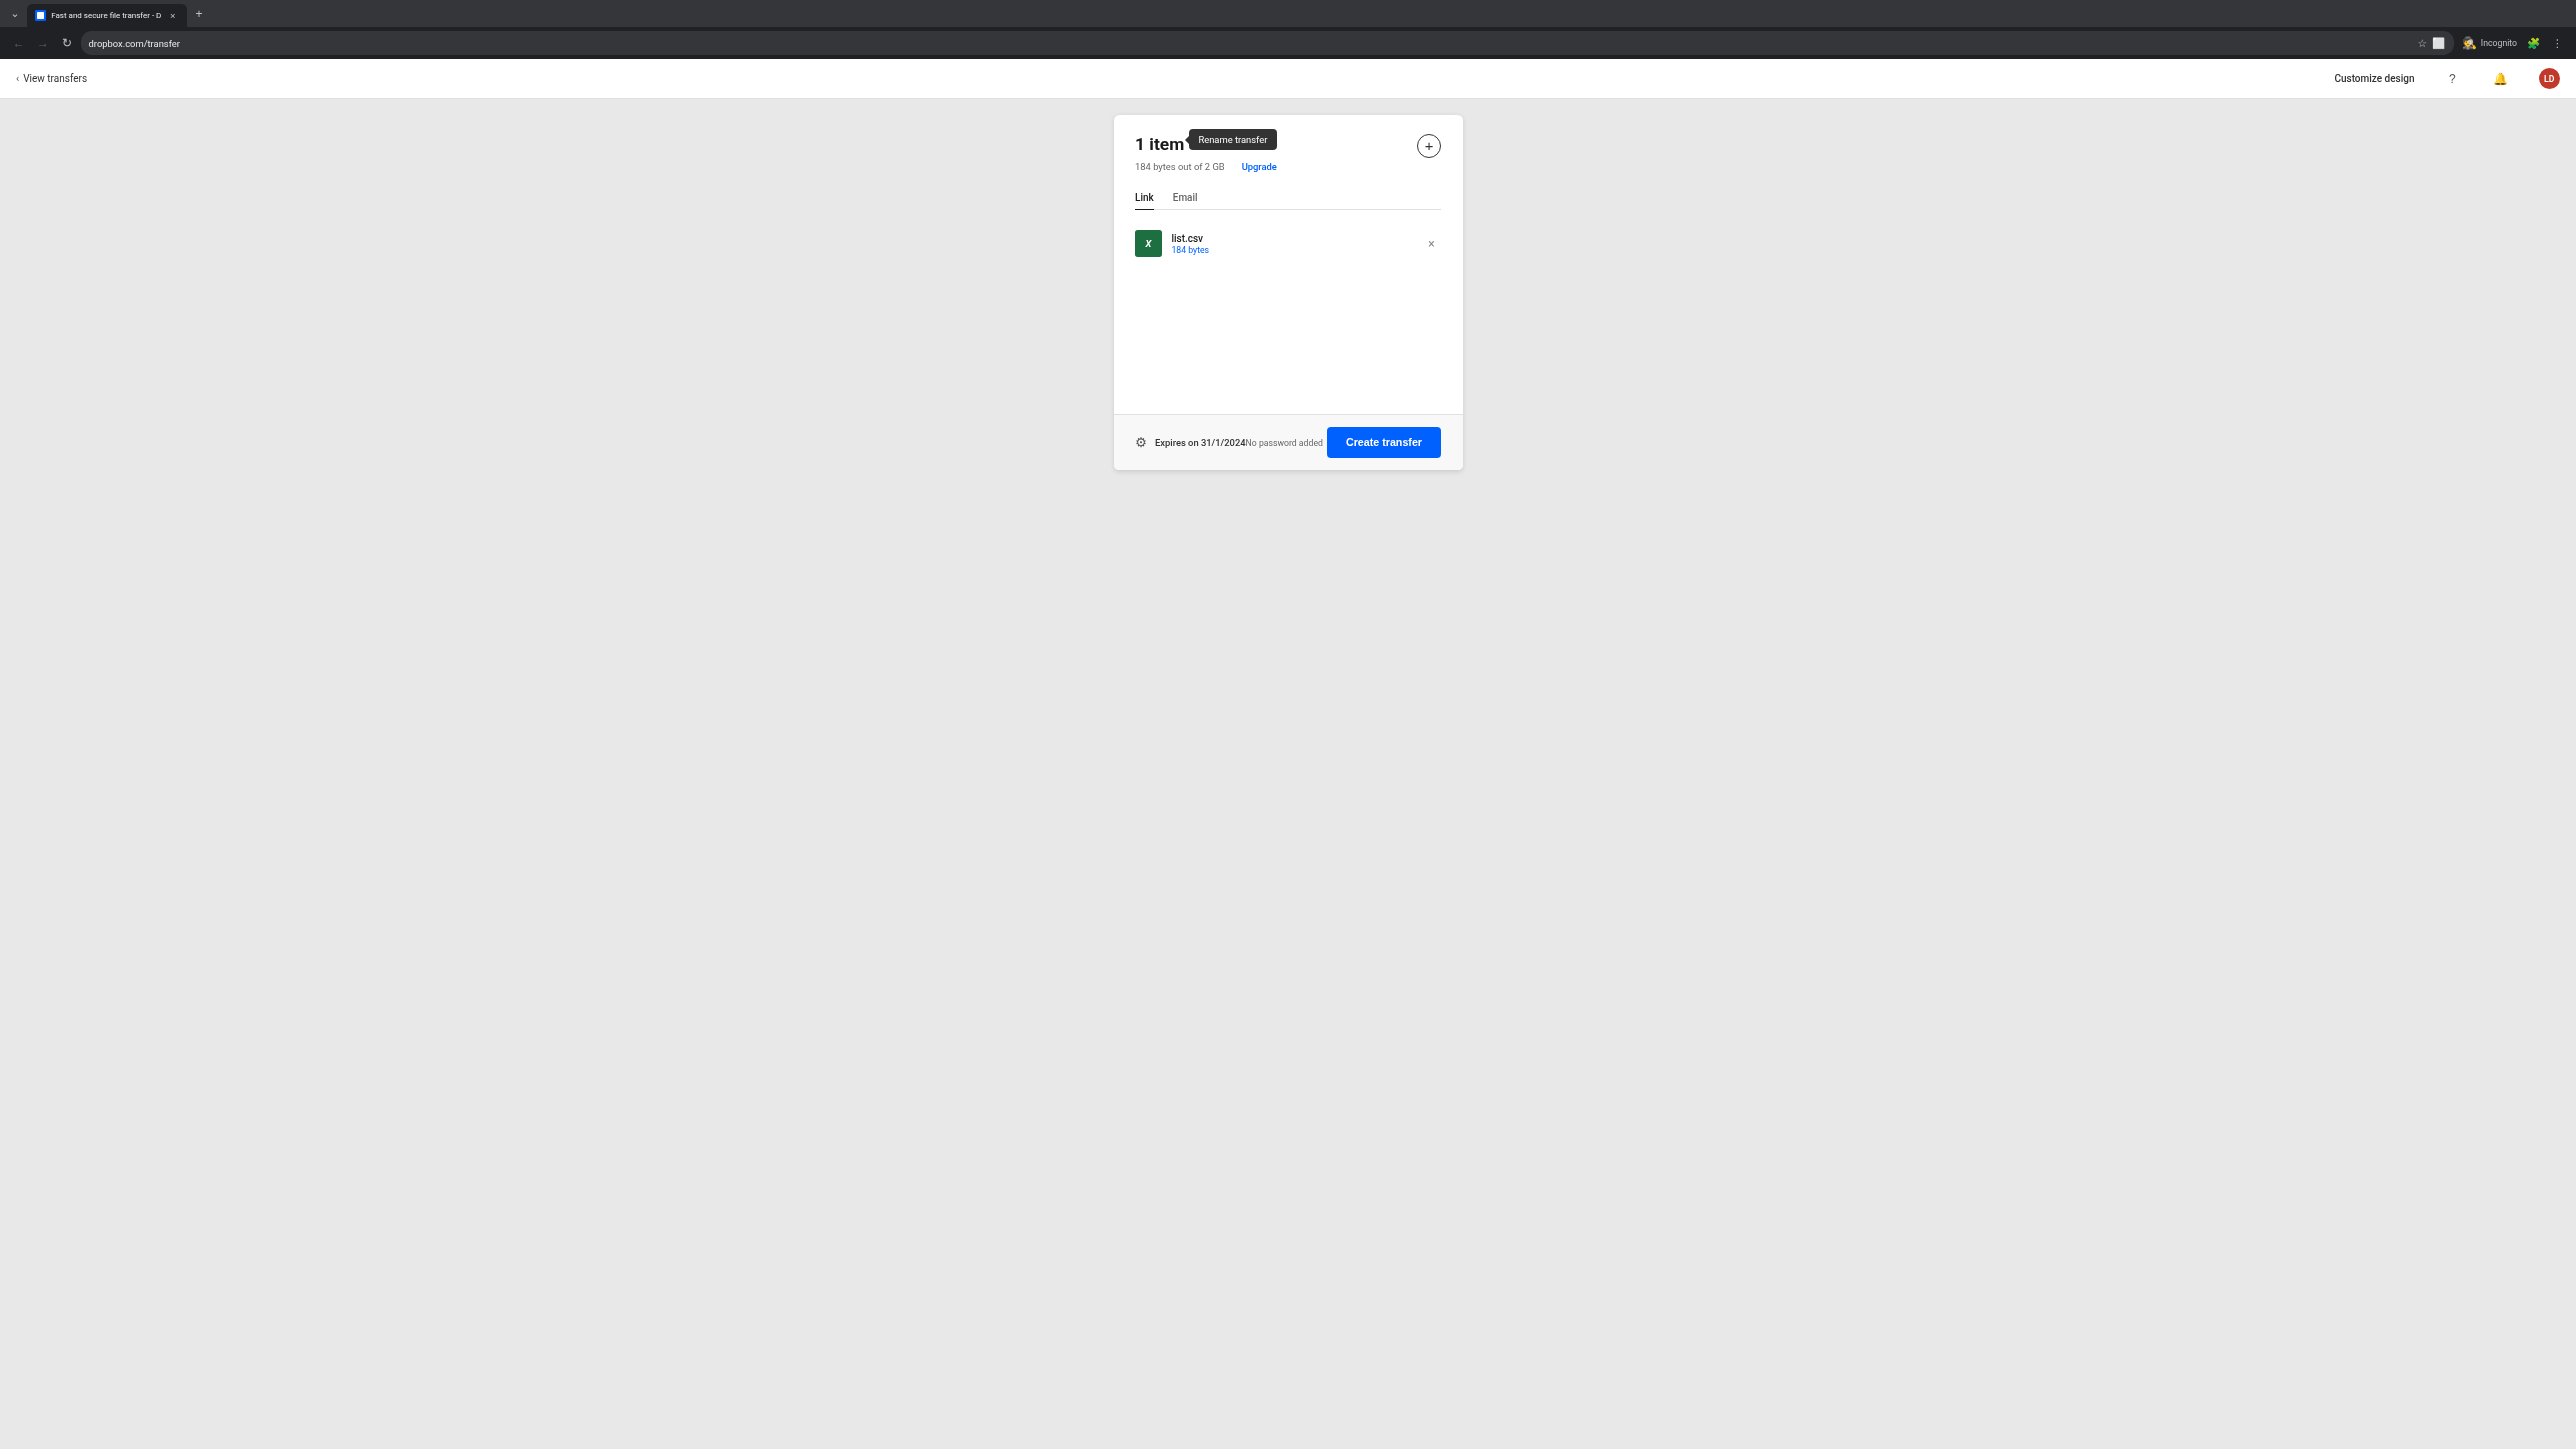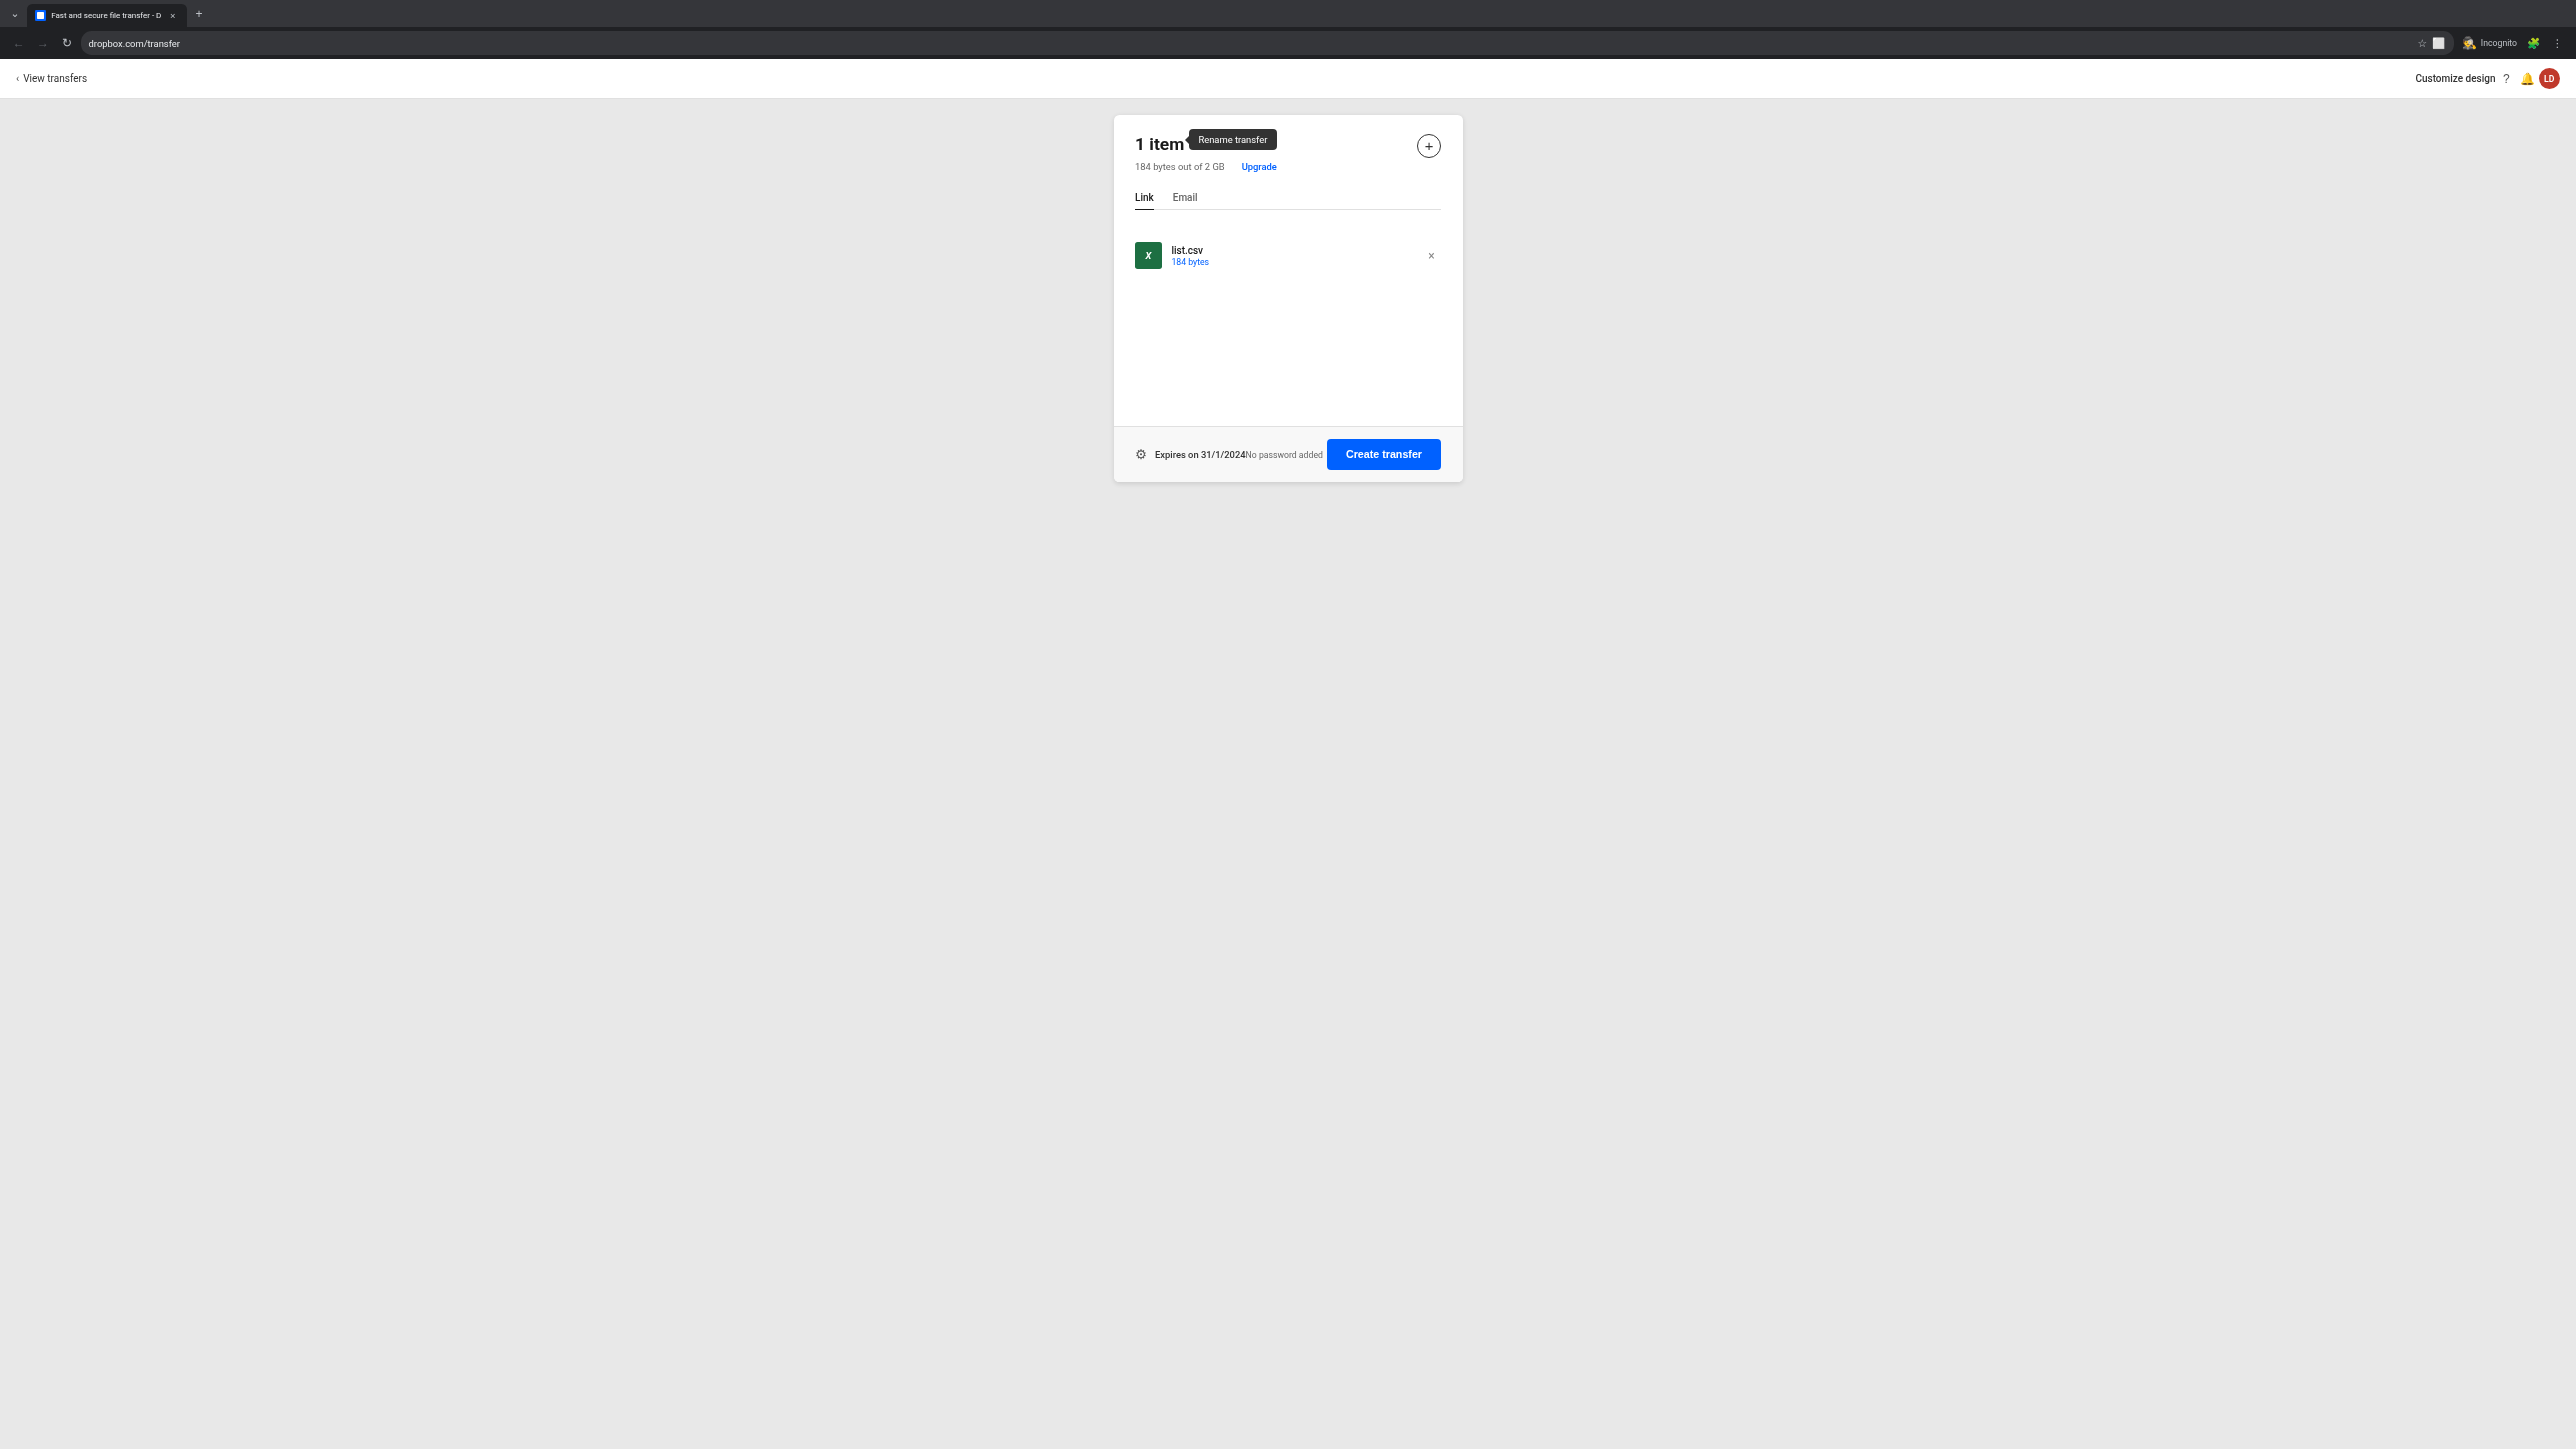--- a/index.html
+++ b/index.html
@@ -234,21 +234,21 @@
     }
 
     .back-arrow {
       font-size: 10.7px;
       color: #555;
     }
 
     .header-right {
       display: flex;
       align-items: center;
-      gap: 0;
+      gap: 27px;
     }
 
     .customize-design-btn {
       font-size: 10px;
       color: #333;
       cursor: pointer;
       font-weight: 500;
     }
 
     .header-icon-btn {
@@ -376,21 +376,21 @@
       color: #0061ff;
       font-size: 9.4px;
       cursor: pointer;
       font-weight: 500;
     }
 
     
     .tabs {
       display: flex;
       border-bottom: 1.3px solid #e0e0e0;
-      margin-bottom: 12px;
+      margin-bottom: 0;
     }
 
     .tab-item {
       padding: 6.7px 0;
       margin-right: 19px;
       font-size: 10px;
       color: #666;
       cursor: pointer;
       border-bottom: 1.3px solid transparent;
       margin-bottom: -1.3px;

